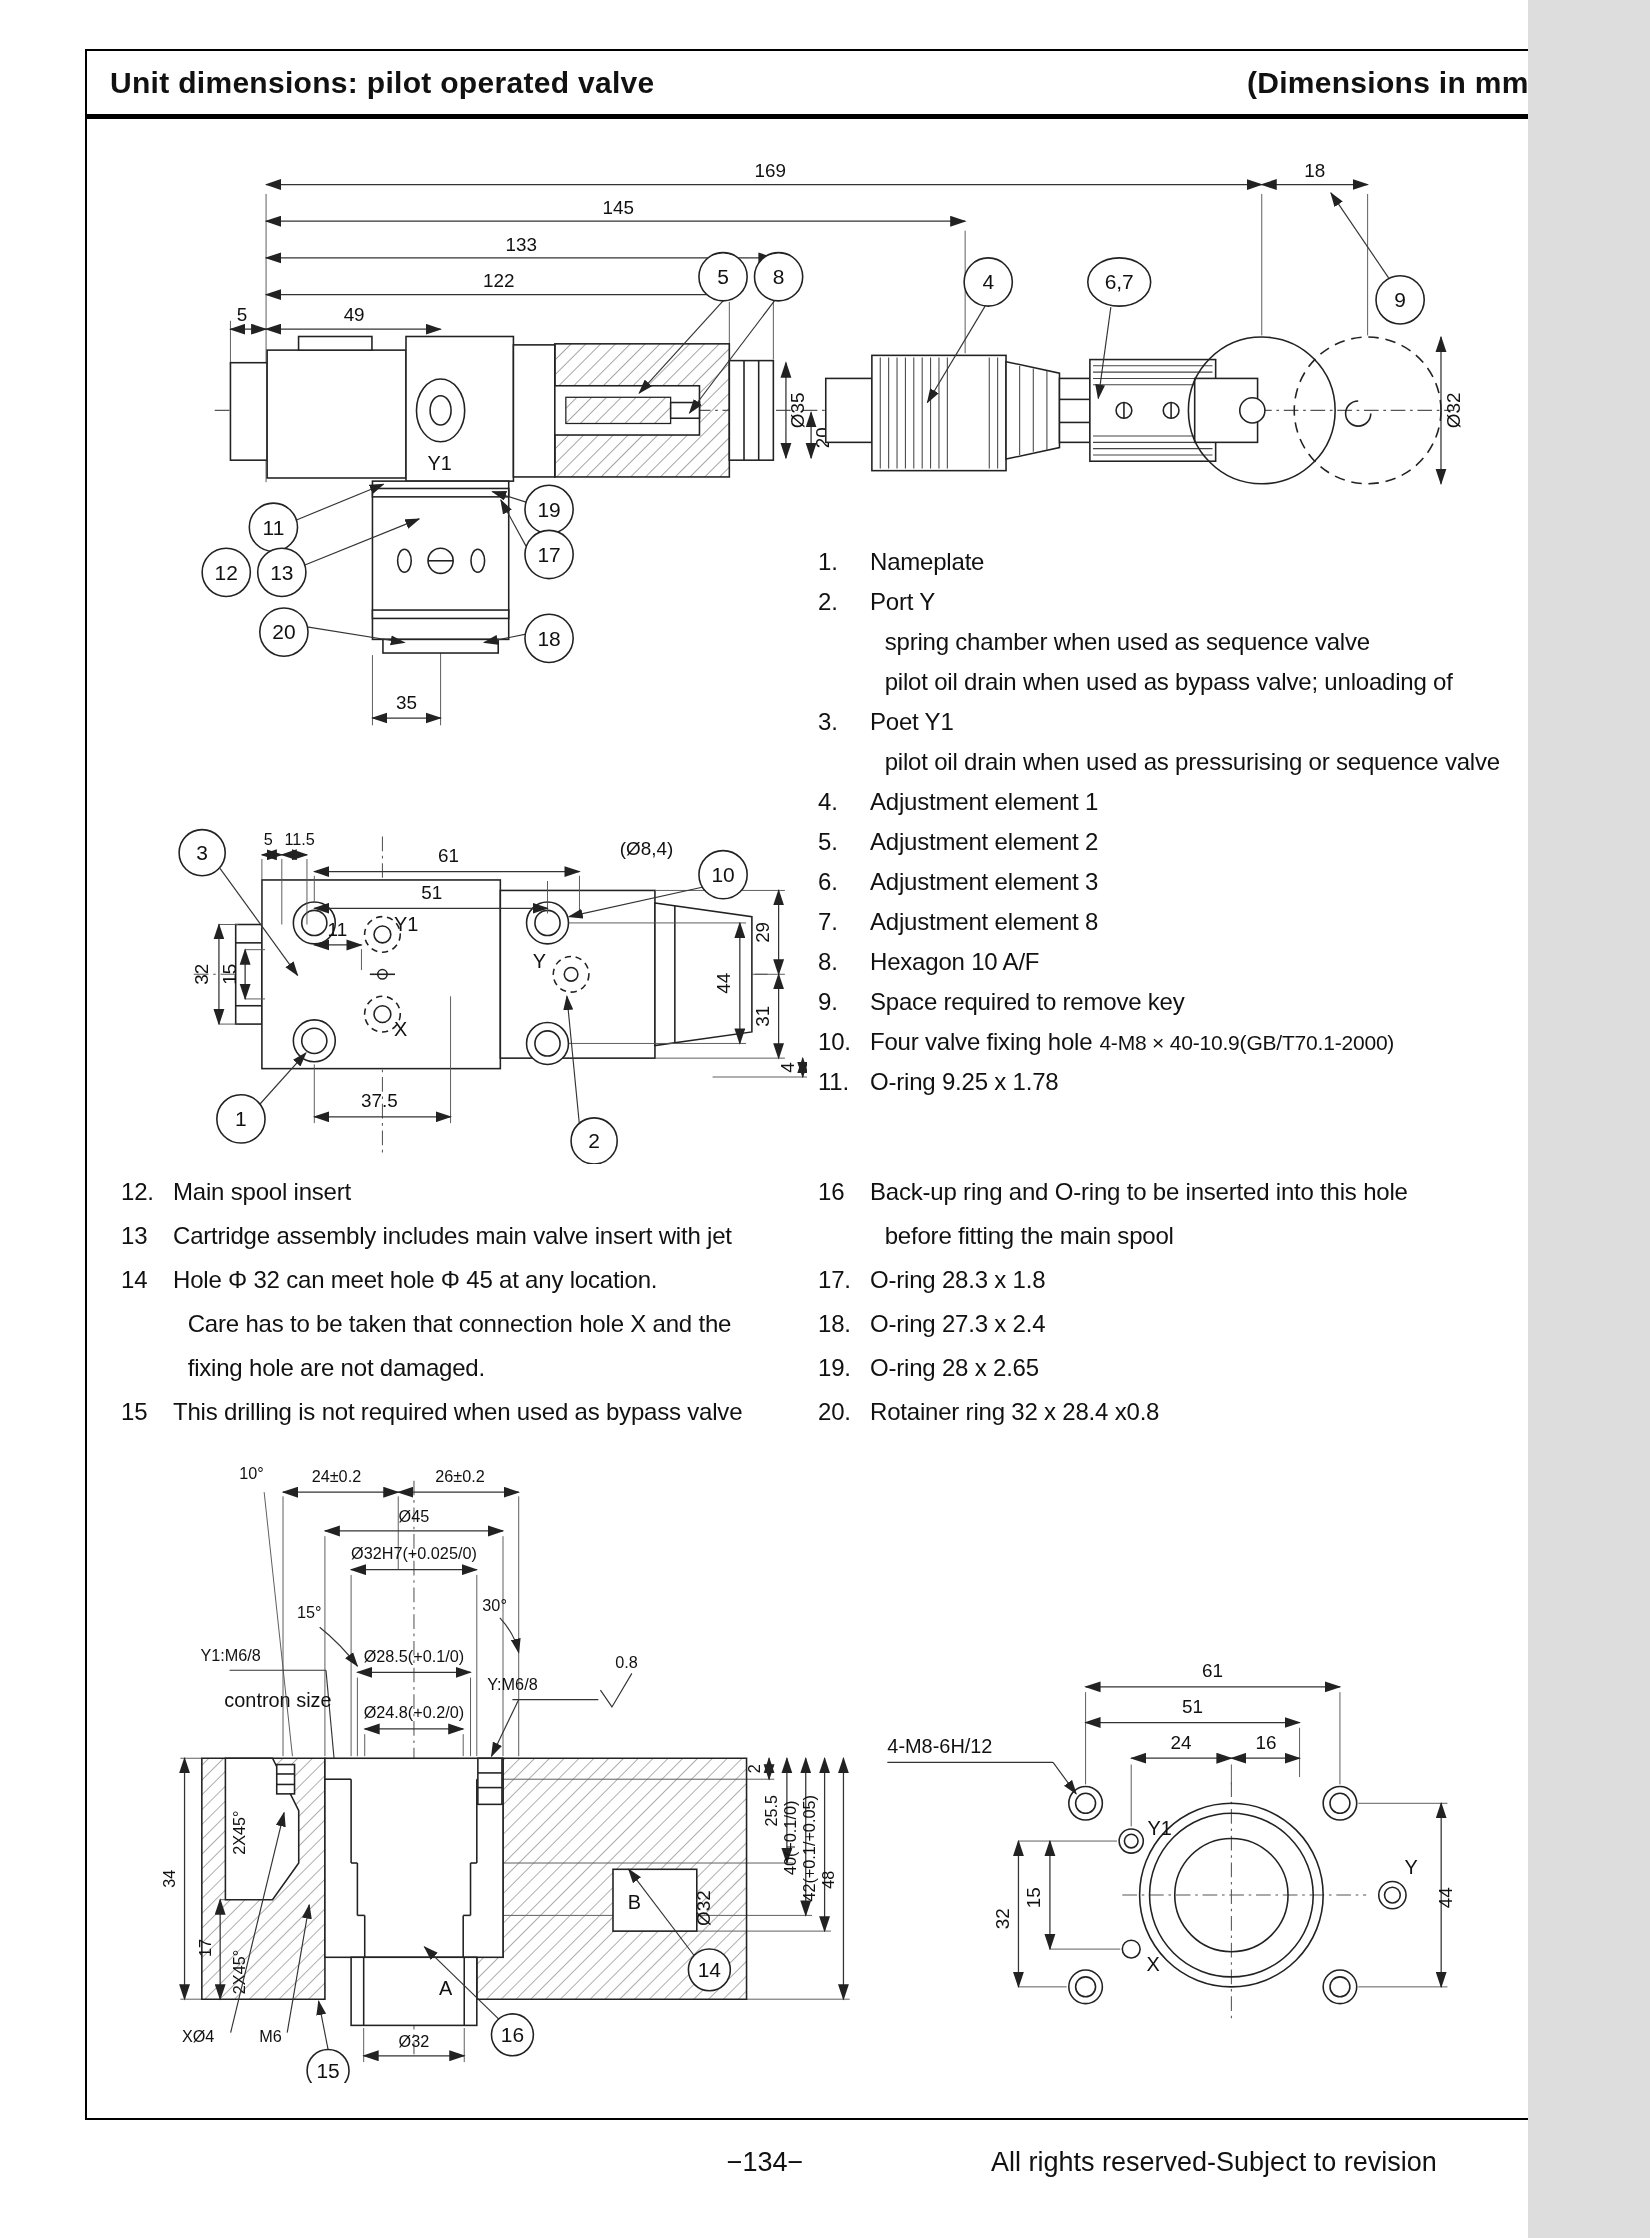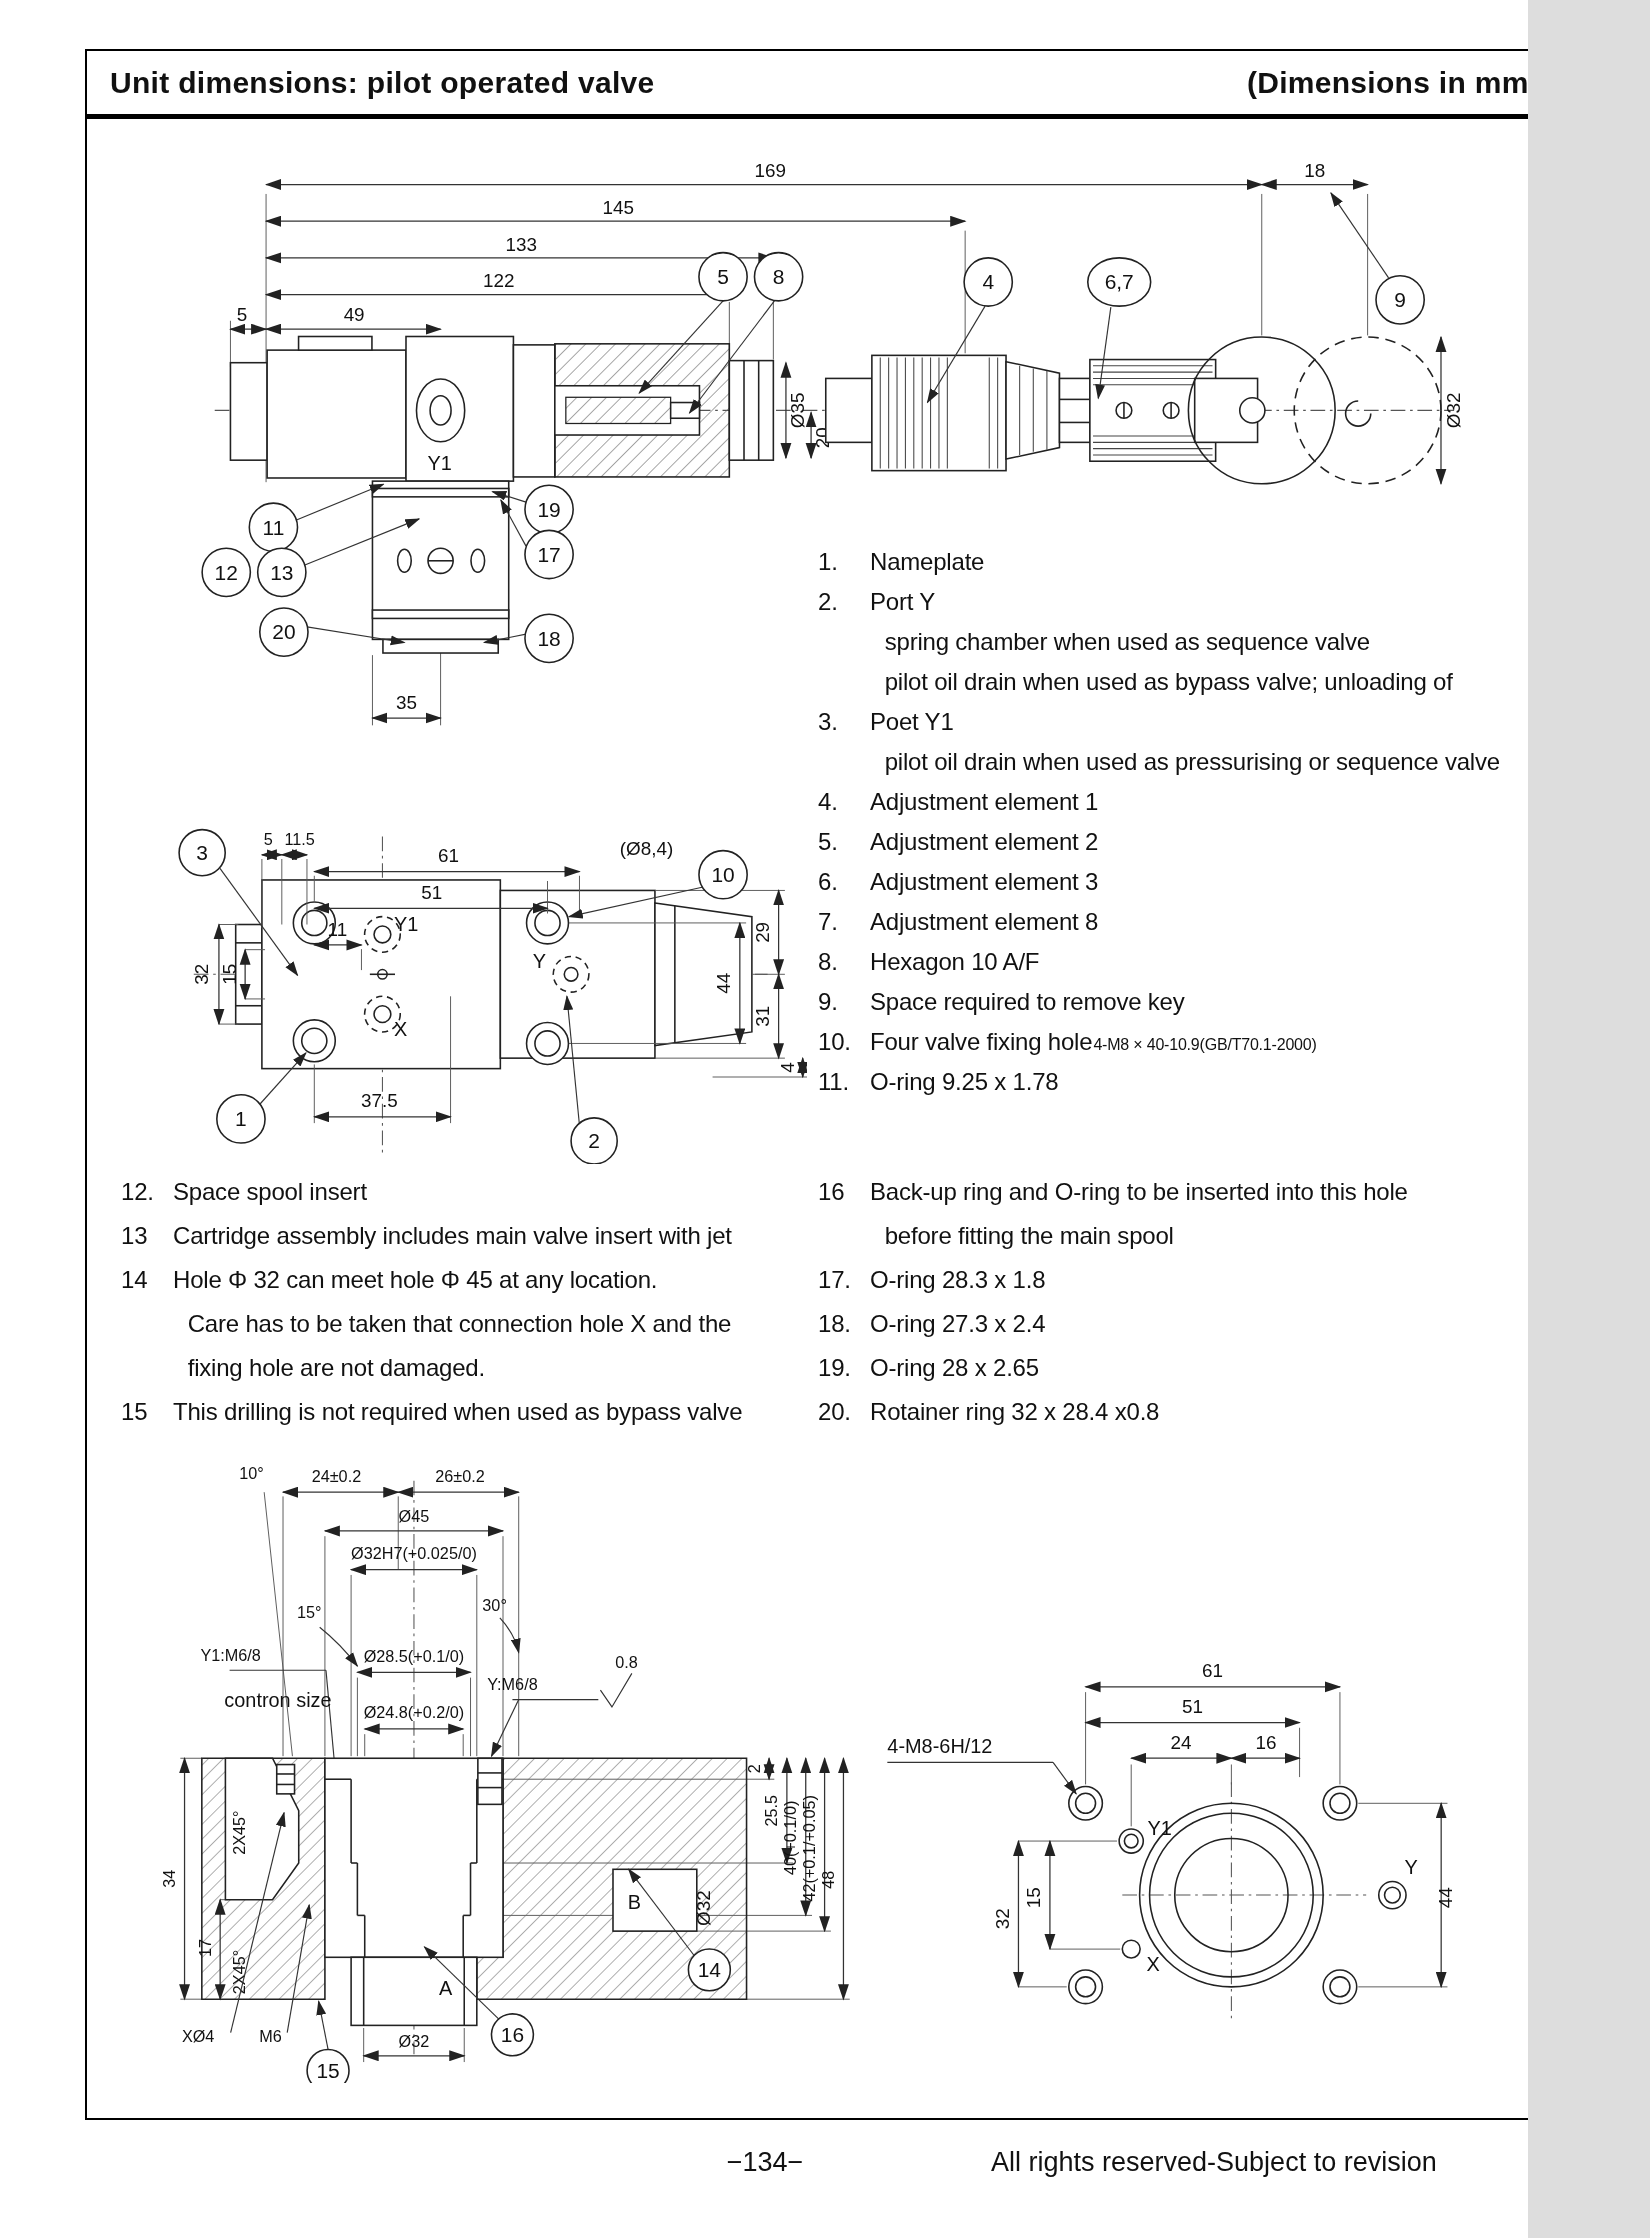--- a/index.html
+++ b/index.html
@@ -9,21 +9,21 @@
   .hdr{position:absolute;left:0;top:0;width:100%;height:68px;border-bottom:5.2px solid #000;
        display:flex;align-items:center;justify-content:space-between;padding:0 23px;box-sizing:border-box}
   .hdr .ttl{font-size:30px;font-weight:bold;letter-spacing:0.3px}
   .abs{position:absolute}
   .notes{position:absolute;font-size:24px;letter-spacing:-0.2px}
   .notes .row{display:flex;align-items:baseline}
   .na .row{height:40px}
   .nb .row,.nc .row{height:44px}
   .notes .n{width:52px;flex:none}
   .notes .t{white-space:nowrap}
-  .notes .x{font-size:16px;margin-left:1px;white-space:nowrap}
+  .notes .x{font-size:21px;margin-left:7px;white-space:nowrap}
   .notes .cont .t{padding-left:14.7px}
   .ftr-page{position:absolute;left:676px;top:2147px;width:178px;text-align:center;font-size:27px}
   .ftr-rights{position:absolute;left:991px;top:2147px;width:577px;font-size:27px}
   svg text{font-family:"Liberation Sans",sans-serif;fill:#111}
   .dt{font-size:36px;text-anchor:middle}
   .sm{font-size:31px;text-anchor:middle}
   .lbl{font-size:38px}
   .ct{font-size:40px;text-anchor:middle}
   .ol{stroke:#222;stroke-width:3;fill:none}
   .olf{stroke:#222;stroke-width:3;fill:#fff}
@@ -366,21 +366,21 @@
         <text class="ct" x="160" y="718">1</text>
       <line class="ldr" x1="806" y1="716" x2="782" y2="470" marker-end="url(#m2)"></line>
       <circle class="co" cx="834" cy="746" r="44"></circle>
         <text class="ct" x="834" y="760">2</text>
     </g>
   </svg>
 
   <div class="notes nb" style="left:121px;top:1178px;width:692px">
     <div class="row">
         <span class="n">12.</span>
-        <span class="t">Space spool insert</span>
+        <span class="t">Main spool insert</span>
       </div>
     <div class="row">
         <span class="n">13</span>
         <span class="t">Cartridge assembly includes main valve  insert with jet</span>
       </div>
     <div class="row">
         <span class="n">14</span>
         <span class="t">Hole Φ 32 can meet hole Φ 45 at any location.</span>
       </div>
     <div class="row cont">

